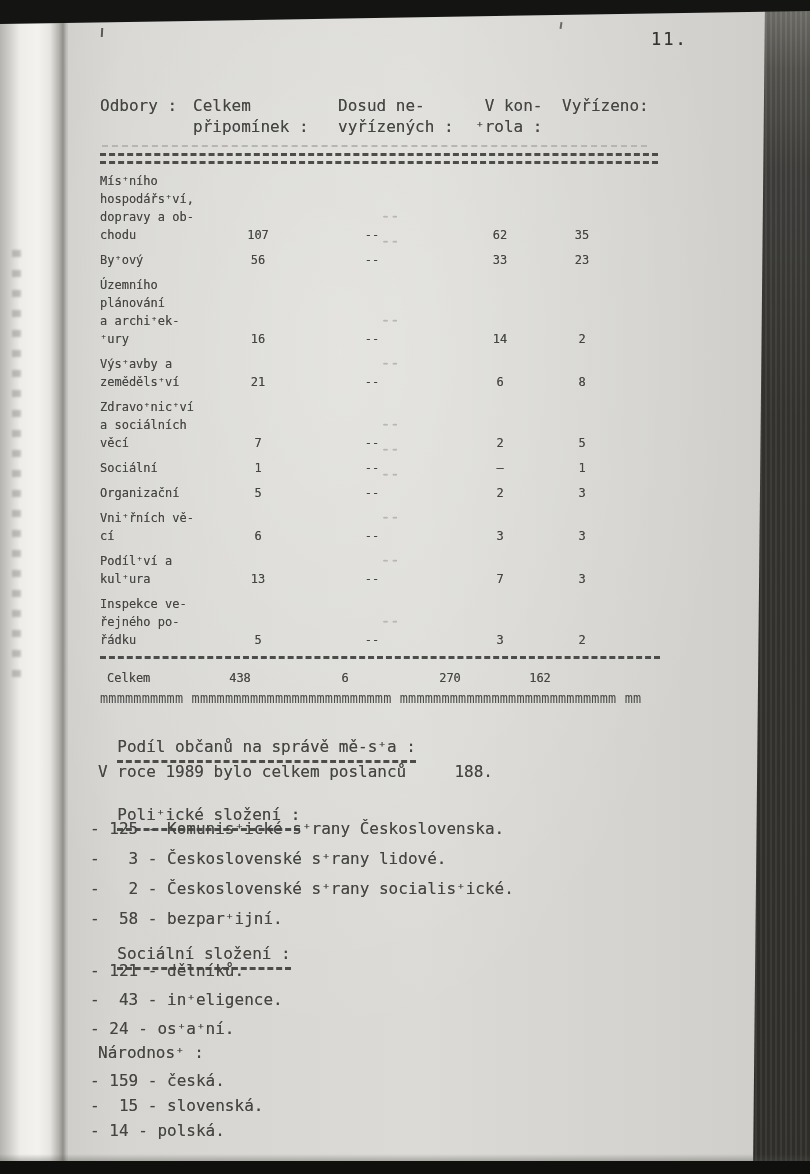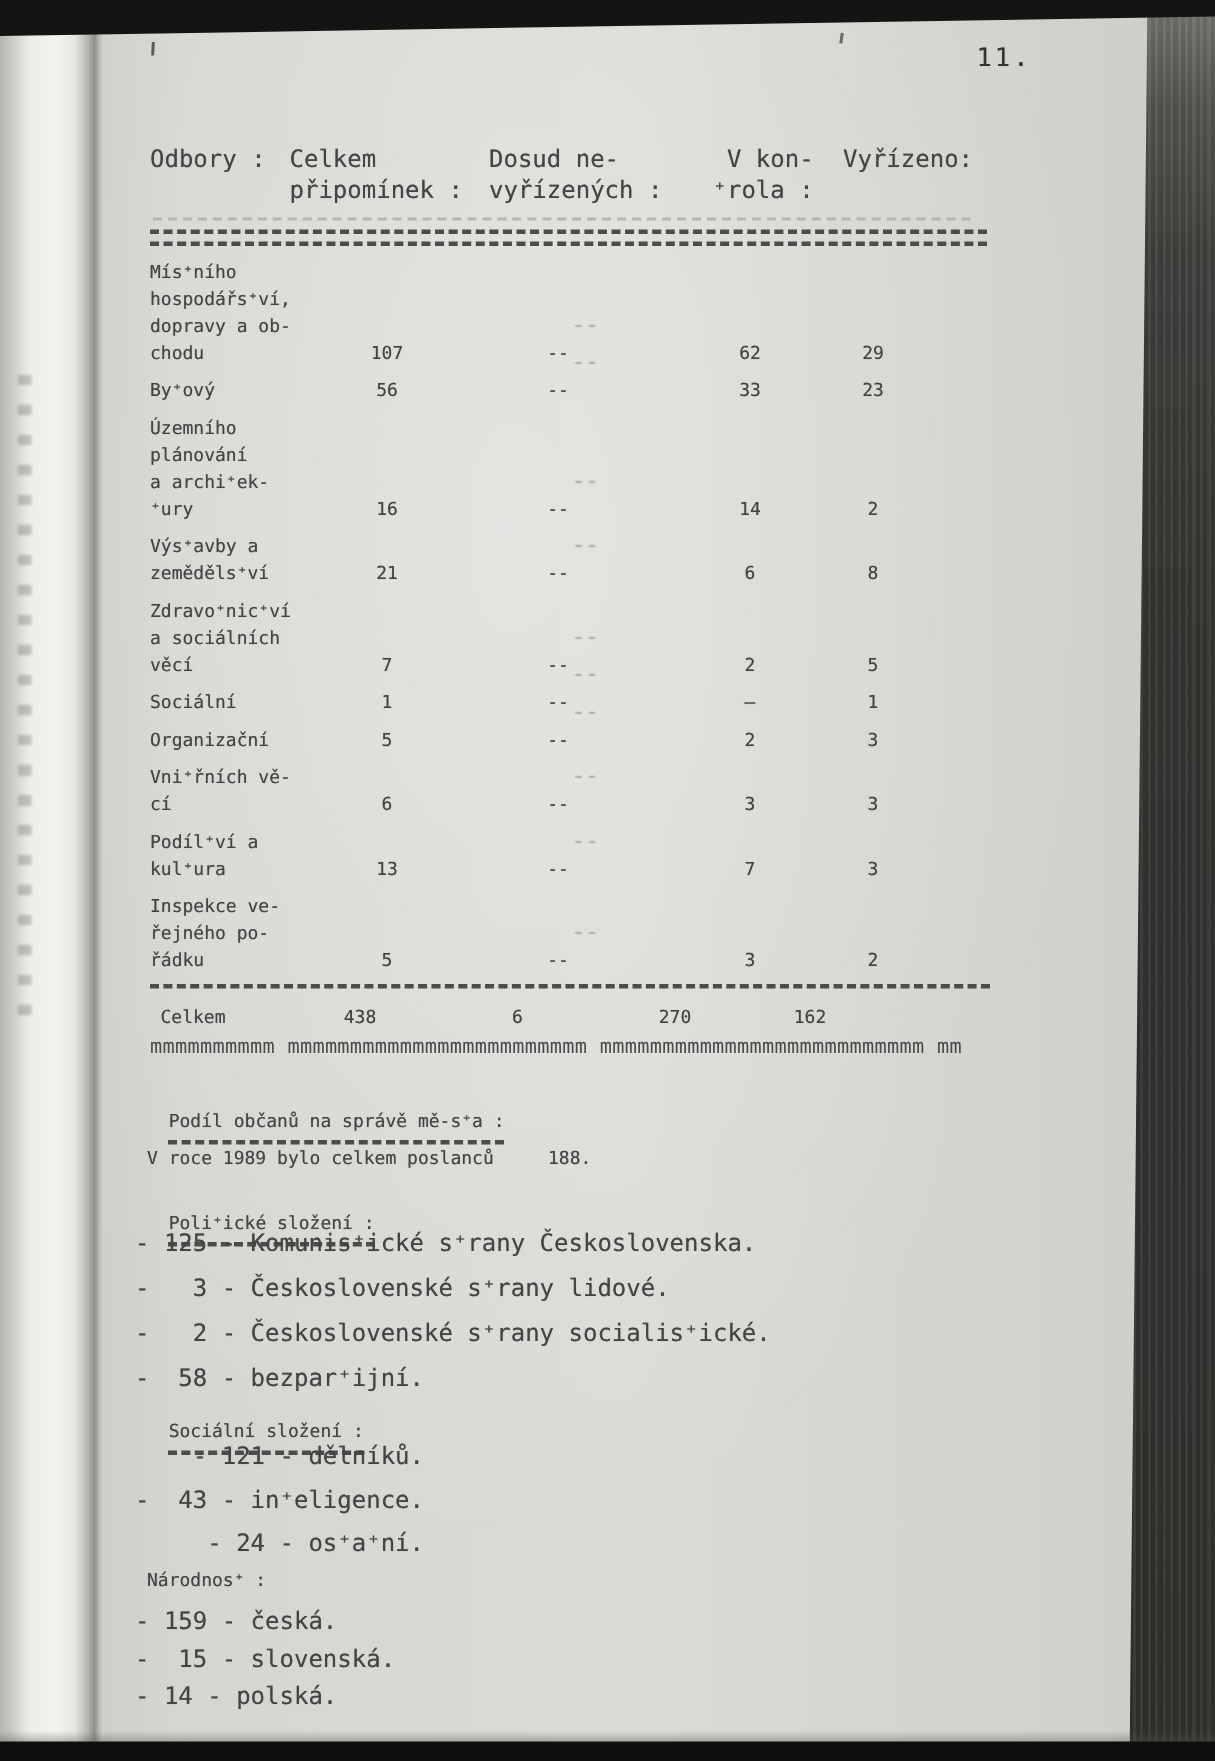--- a/index.html
+++ b/index.html
@@ -4,21 +4,21 @@
 <style>
   html,body { margin:0; padding:0; }
   body {
     width:810px; height:1174px; position:relative; overflow:hidden;
     background:
       radial-gradient(ellipse at 42% 30%, rgba(255,255,255,0.28), rgba(0,0,0,0) 60%),
       linear-gradient(90deg, #c6c5c1 0px, #d6d5d1 120px, #dbdad6 420px, #d2d1cd 700px, #cfcecb 760px);
     font-family:"DejaVu Sans Mono","DejaVu Sans",monospace;
     color:#444442;
   }
-  .txt { white-space:pre; font-size:12px; line-height:18px; text-shadow:0 0 0.5px rgba(70,70,68,0.55); }
+  .txt { white-space:pre; font-size:16px; line-height:18px; text-shadow:0 0 0.5px rgba(70,70,68,0.55); }
 
   
   .top-band { position:absolute; top:0; left:0; width:810px; height:26px;
     background:#141413; clip-path:polygon(0 0,810px 0,810px 11px,0 24px); z-index:5; }
   .bottom-band { position:absolute; bottom:0; left:0; width:810px; height:13px; background:#0f0f0e; z-index:5; }
   .bottom-shadow { position:absolute; bottom:12px; left:0; width:810px; height:8px;
     background:linear-gradient(180deg, rgba(0,0,0,0), rgba(80,80,75,0.4)); z-index:4; }
   .right-band { position:absolute; top:0; right:0; width:60px; height:1174px; z-index:4;
     background:linear-gradient(180deg,#75746f 0px,#55544f 70px,#413f3c 170px,#353431 420px,#31302d 100%);
     clip-path:polygon(15px 0,60px 0,60px 100%,3px 100%); }
@@ -32,21 +32,21 @@
   .tick-1 { position:absolute; left:101px; top:28px; width:2px; height:9px; background:#5a5a57; transform:rotate(3deg); }
   .tick-2 { position:absolute; left:560px; top:22px; width:2px; height:7px; background:#6a6a66; transform:rotate(8deg); }
 
   .page-num { position:absolute; left:651px; top:30px; font-size:17px; letter-spacing:2px; color:#333331; }
 
   
   .thead { position:absolute; left:100px; top:95px; width:562px; height:78px; }
   .thead .h { position:absolute; top:0; white-space:pre; font-size:16px; line-height:21px; text-shadow:0 0 0.5px rgba(70,70,68,0.55); }
   .h-odbory   { left:0; }
   .h-celkem   { left:93px; }
-  .h-dosud    { left:226px; }
+  .h-dosud    { left:238px; }
   .h-vkon     { left:375px;text-align:right; }
   .h-vyrizeno { left:462px; }
   .ruler-faint  { position:absolute; left:2px;  top:50px; width:545px; border-top:2px dashed #b6b5b1; }
   .ruler-strong { position:absolute; left:0;    top:58px; width:558px; height:5px;
                   border-top:3px dashed #4c4c4a; border-bottom:3px dashed #4c4c4a; }
 
   .tbody { position:absolute; left:100px; top:172px; width:562px; }
   .trow { display:grid; grid-template-columns:120px 76px 152px 104px 60px; align-items:end; margin-bottom:7px; }
   .trow .c { white-space:pre; font-size:12px; line-height:18px; text-shadow:0 0 0.5px rgba(70,70,68,0.55); }
   .trow .v { text-align:center; position:relative; }
@@ -94,21 +94,21 @@
 
 <div class="tbody">
   <div class="trow">
     <div class="c label">Mís⁺ního
 hospodářs⁺ví,
 dopravy a ob-
 chodu</div>
     <div class="c v">107</div>
     <div class="c v g2">--</div>
     <div class="c v">62</div>
-    <div class="c v">29</div>
+    <div class="c v">35</div>
   </div>
   <div class="trow">
     <div class="c label">By⁺ový</div>
     <div class="c v">56</div>
     <div class="c v g2">--</div>
     <div class="c v">33</div>
     <div class="c v">23</div>
   </div>
   <div class="trow">
     <div class="c label">Územního
@@ -204,21 +204,21 @@
   <div class="li">- 125 - Komunis⁺ické s⁺rany Československa.</div>
   <div class="li">-   3 - Československé s⁺rany lidové.</div>
   <div class="li">-   2 - Československé s⁺rany socialis⁺ické.</div>
   <div class="li">-  58 - bezpar⁺ijní.</div>
 </div>
 
 <div class="abs txt" style="left:98px; top:927px;">
   <span class="heading-u">Sociální složení :</span>
 </div>
 
-<div class="abs list list-soc" style="left:90px; top:962px;text-align:right;">
+<div class="abs list list-soc" style="left:90px; top:962px;">
   <div class="li">- 121 - dělníků.</div>
   <div class="li">-  43 - in⁺eligence.</div>
   <div class="li">- 24 - os⁺a⁺ní.</div>
 </div>
 
 <div class="abs txt" style="left:98px; top:1044px;">Národnos⁺ :</div>
 
 <div class="abs list list-nat" style="left:90px; top:1072px;">
   <div class="li">- 159 - česká.</div>
   <div class="li">-  15 - slovenská.</div>

